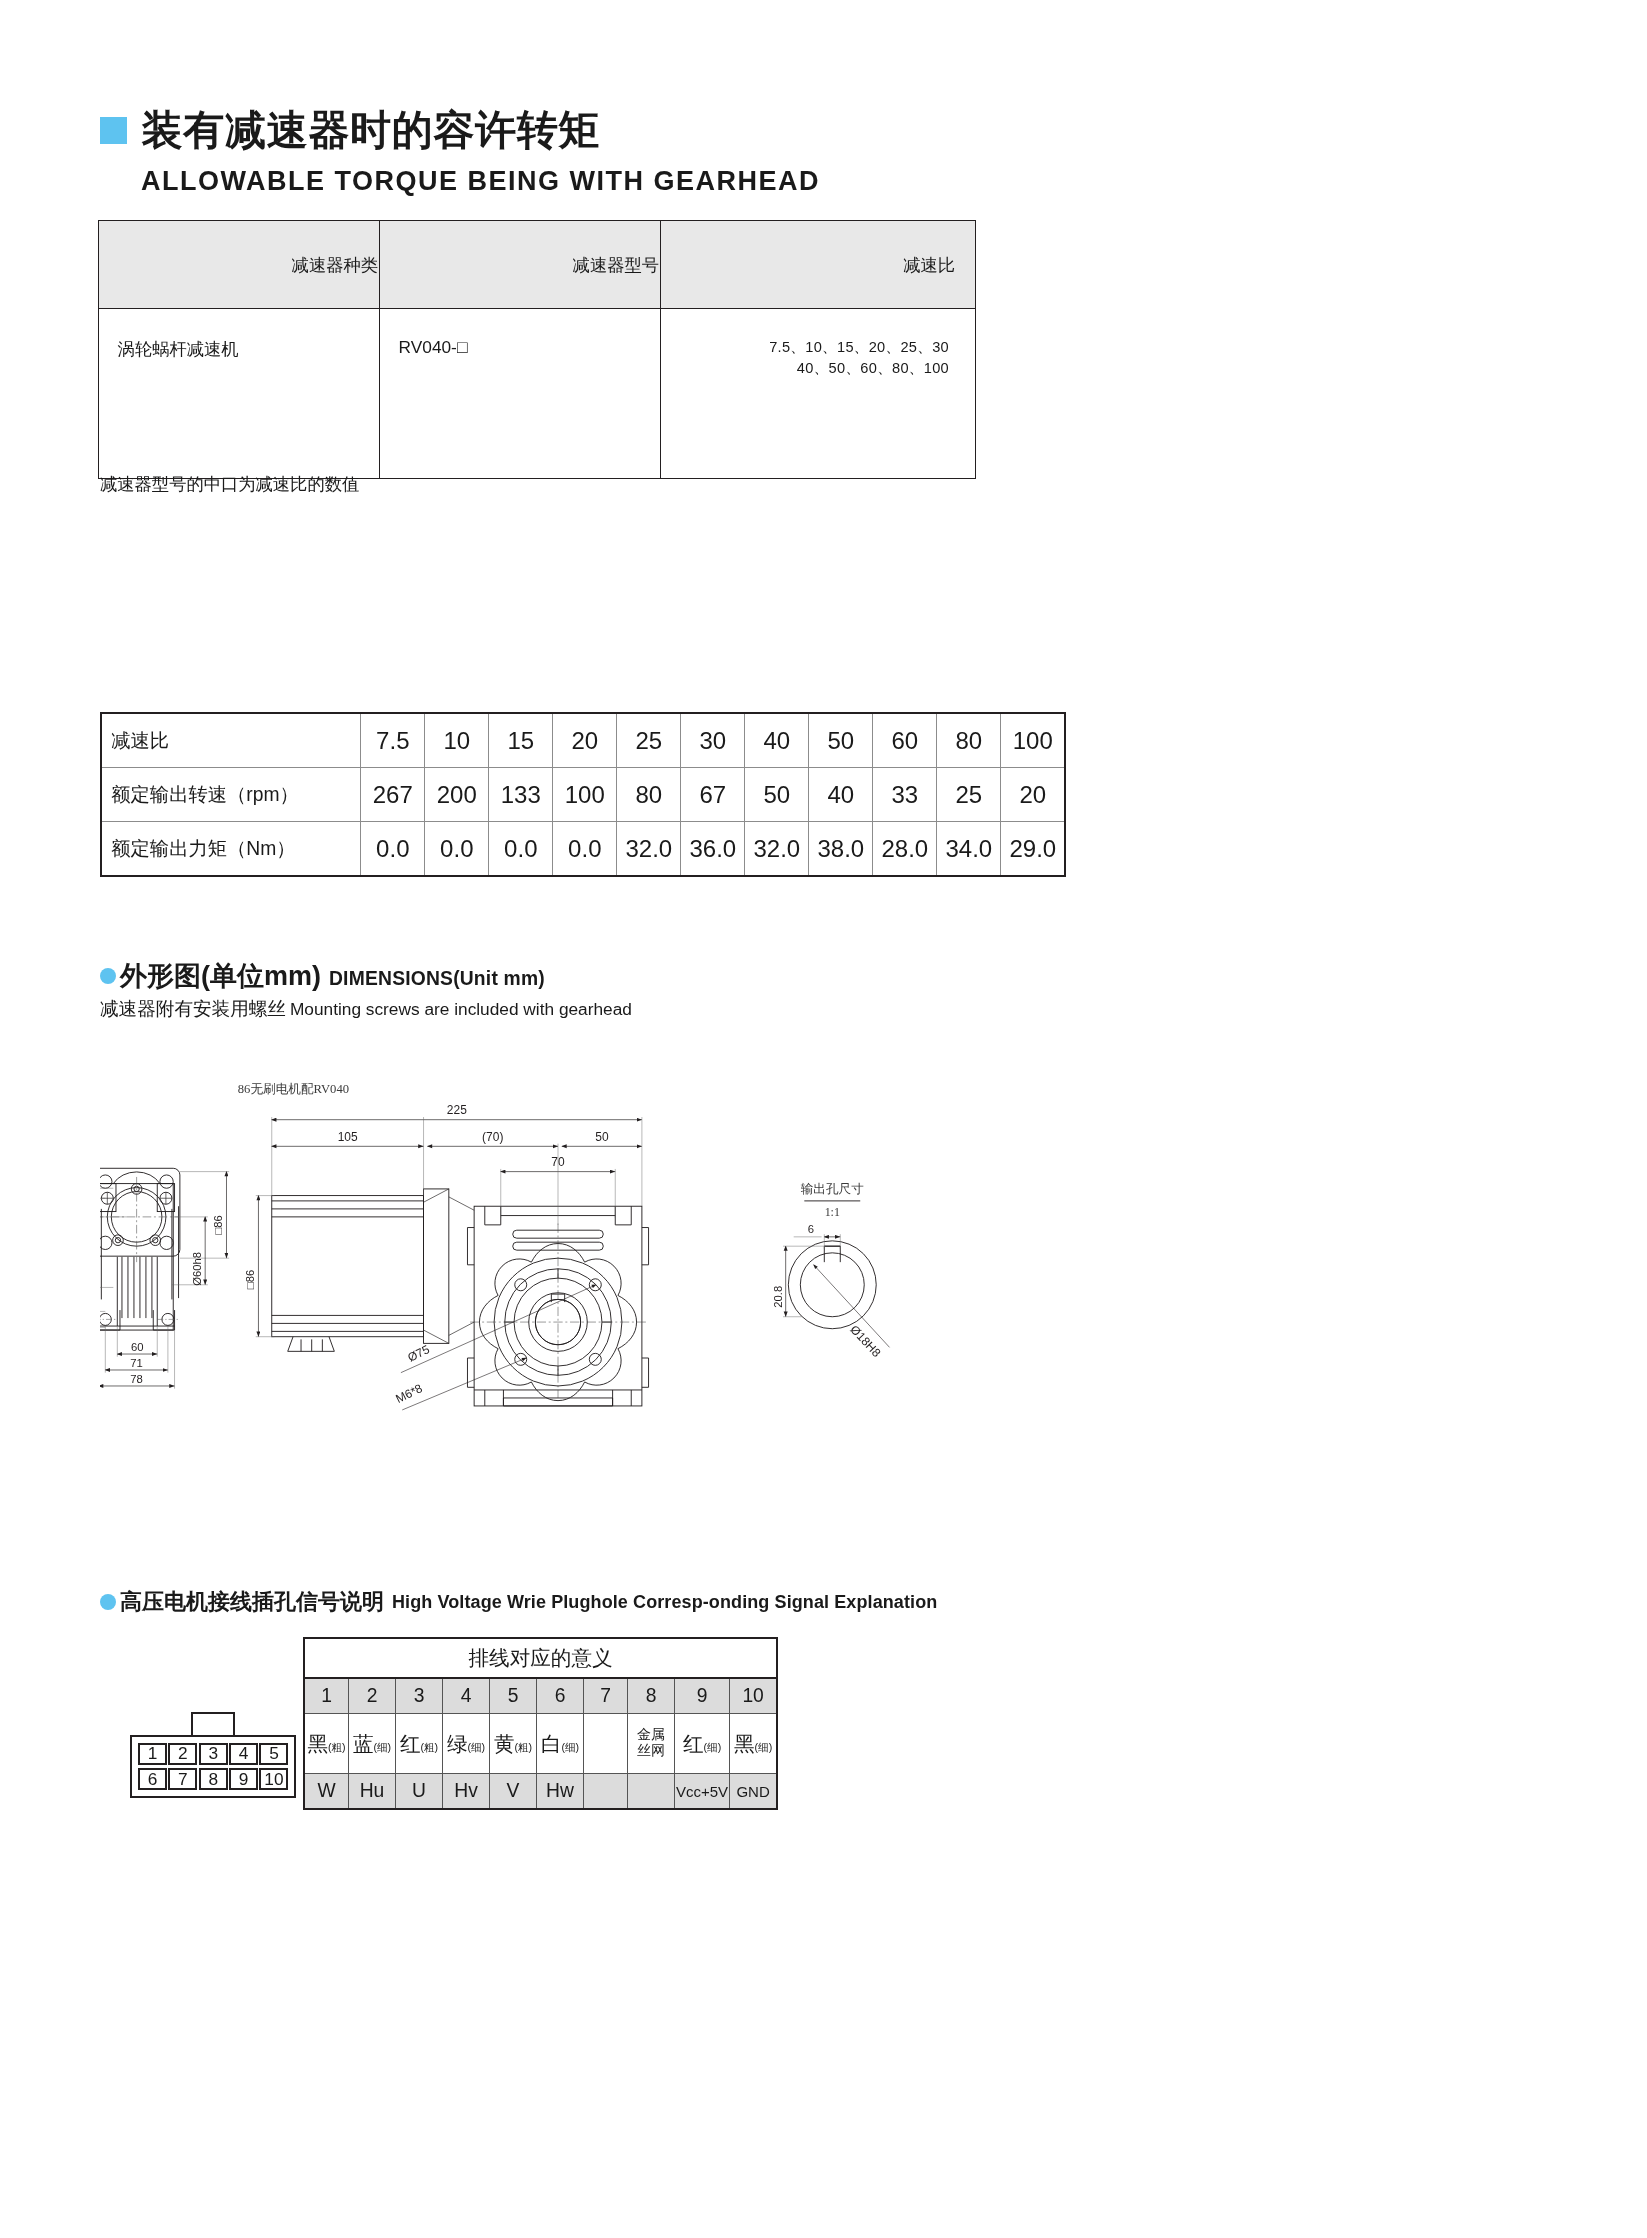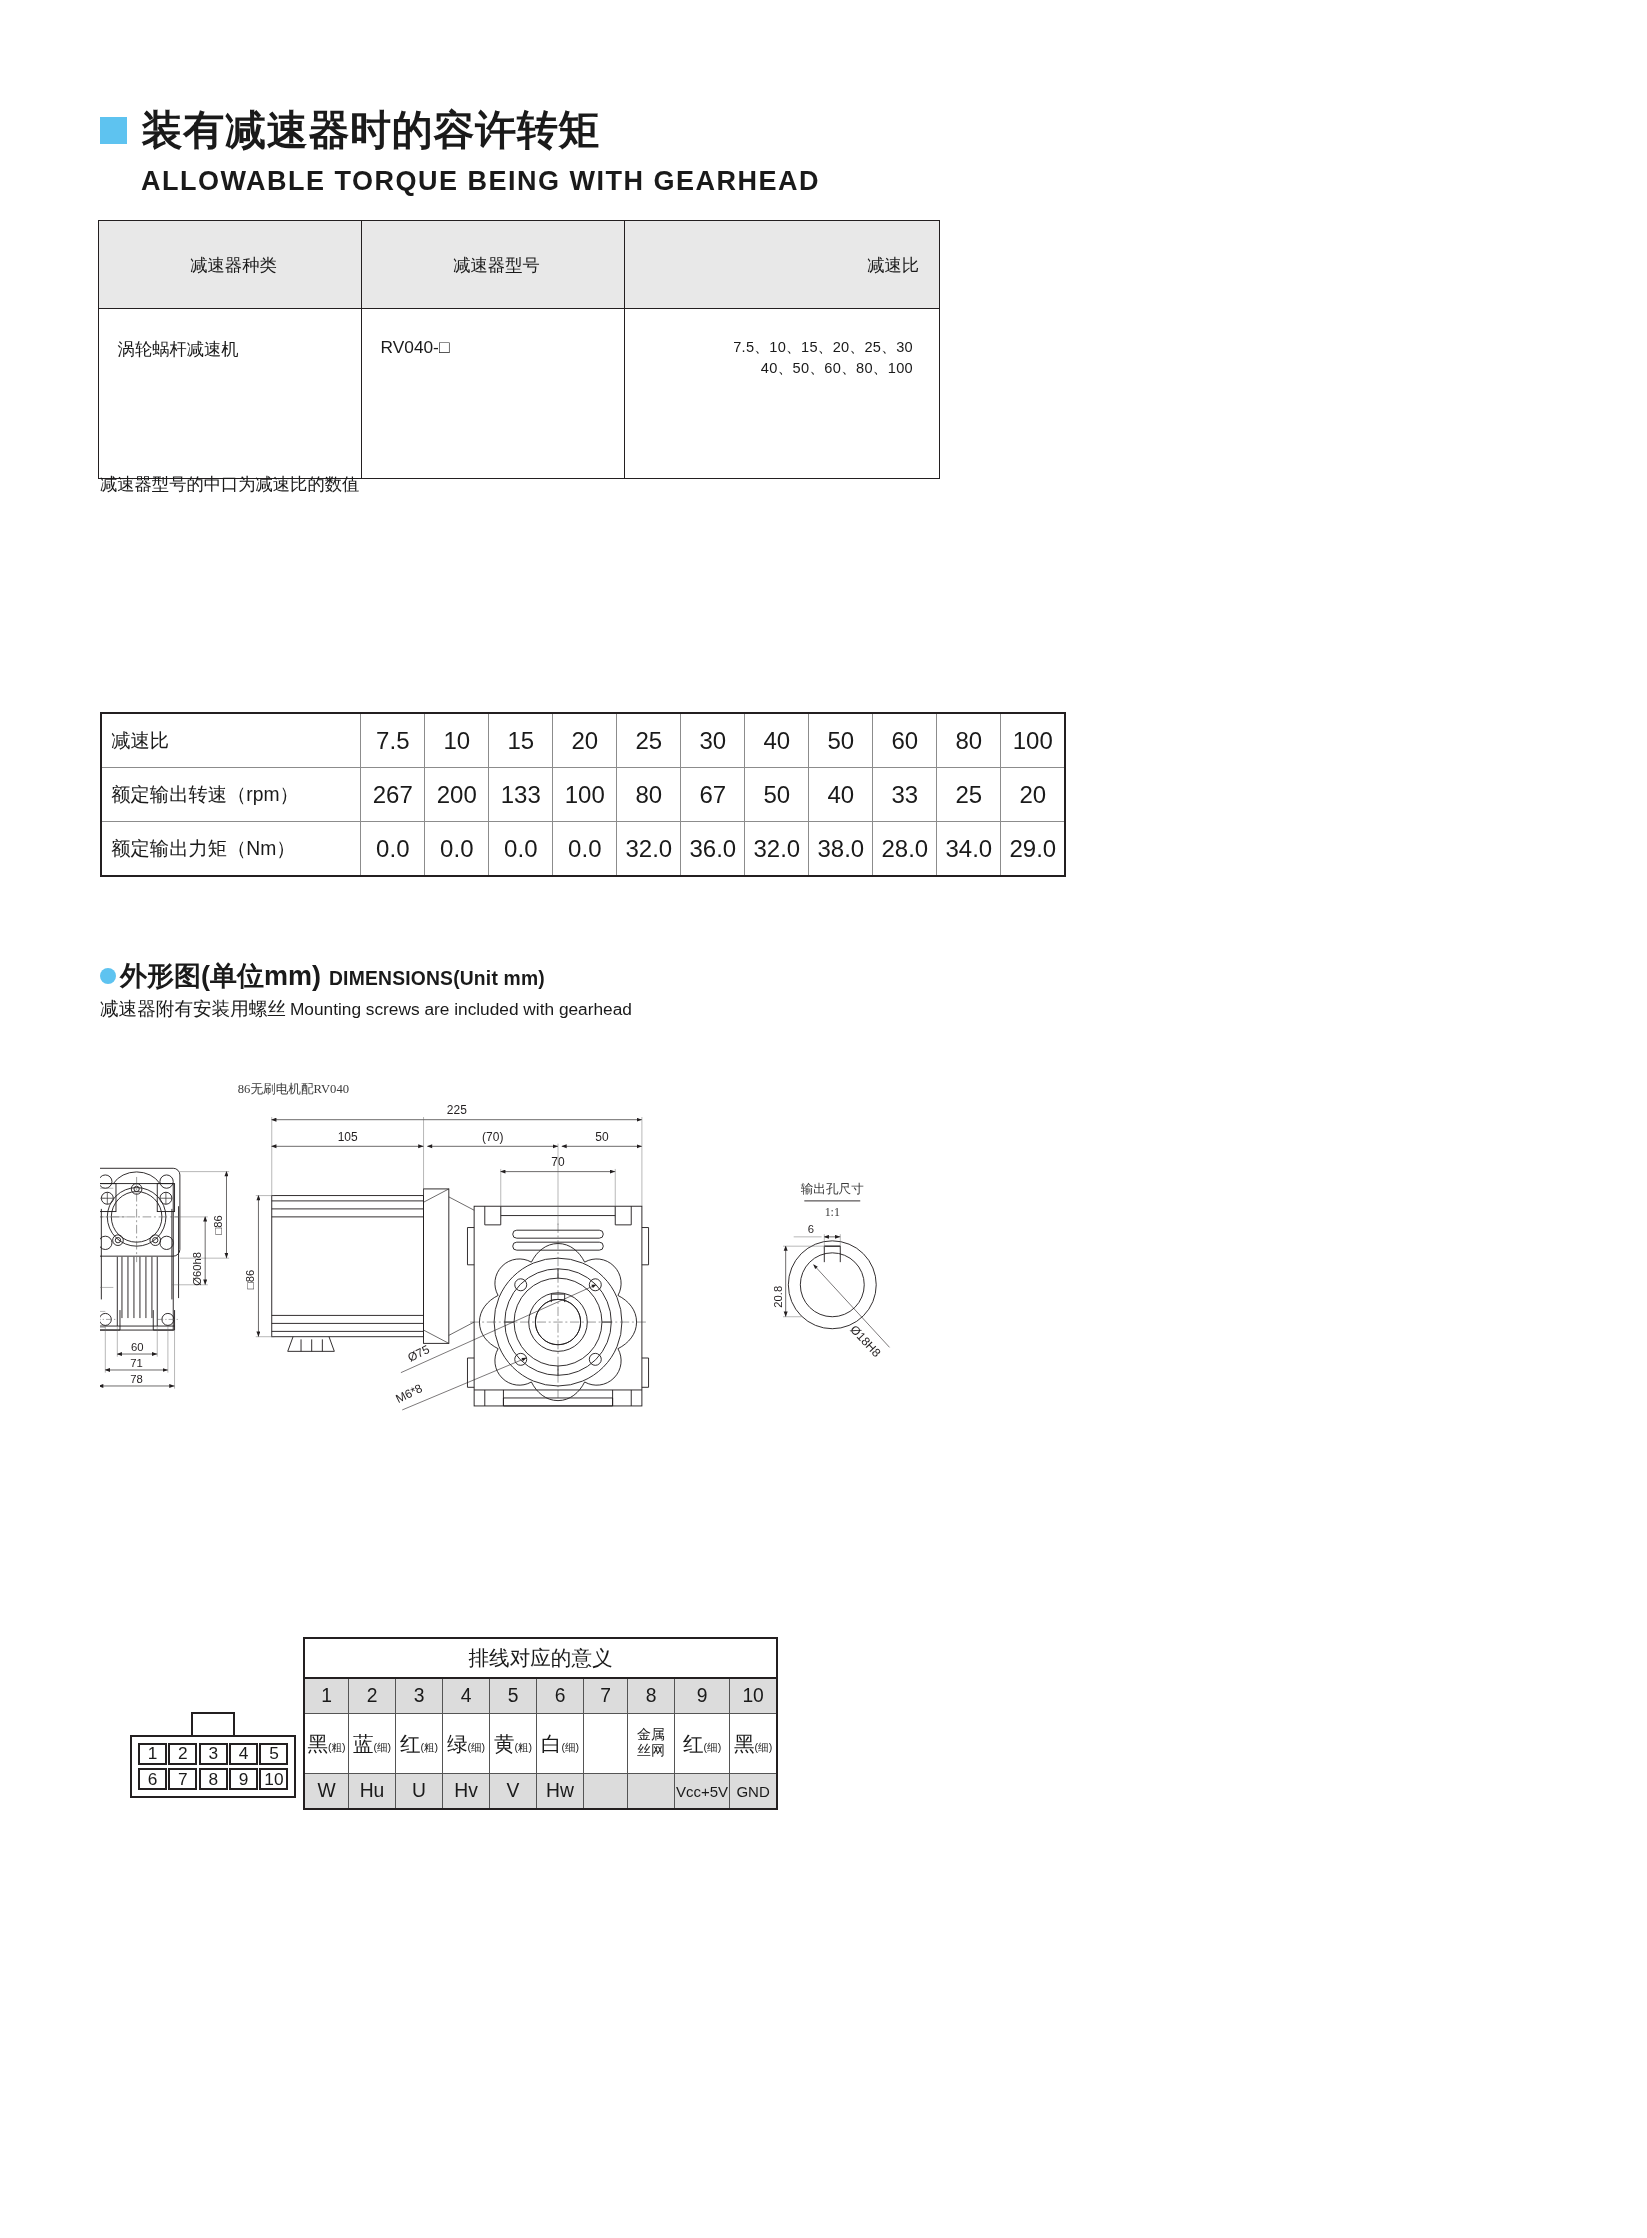--- a/index.html
+++ b/index.html
@@ -33,21 +33,21 @@
   
   .tbl1 {
     position: absolute; left: 98px; top: 220px;
     width: 799px; border-collapse: collapse;
     table-layout: fixed;
   }
   .tbl1 td { border: 1.3px solid #231f20; font-size: 17.3px; }
   .tbl1 .hd {
     background: #e8e8e8; height: 85px; vertical-align: middle;
   }
-  .tbl1 .hd-l { padding-left: 8px; text-align: center; }
+  .tbl1 .hd-l { padding-left: 26px; text-align: right; }
   .tbl1 .hd-r { padding-right: 20px; text-align: right; }
   .tbl1 .bd { height: 140px; vertical-align: top; padding-top: 28px; }
   .tbl1 .bd-l { padding-left: 18.6px; text-align: left; }
   .tbl1 .ratios {
     text-align: right; padding-right: 26px;
     font-size: 14.6px; line-height: 1.45; letter-spacing: 0.3px;
   }
   .note-under-tbl1 {
     position: absolute; left: 100px; top: 472px;
     font-size: 17.3px;
@@ -480,20 +480,25 @@
           <text transform="translate(1024,348) rotate(-90)" text-anchor="middle" font-family="'Liberation Sans',sans-serif" font-size="17" fill="#231f20" stroke="none">20.8</text>
 
           <path d="M1072,300 L1186,424" stroke-width="0.9" marker-start="url(#arS)"></path>
           <text transform="translate(1126,398) rotate(47)" font-family="'Liberation Sans',sans-serif" font-size="18" fill="#231f20" stroke="none">Ø18H8</text>
         </g>
 
       </g>
     </svg>
   </div>
 
+  <div class="wire-head">
+    <span class="dot-blue" style="background: rgb(94, 195, 240);"></span>
+    <span class="wire-cn">高压电机接线插孔信号说明</span>
+    <span class="wire-en">High Voltage Wrie Plughole Corresp-onding Signal Explanation</span>
+  </div>
 
   <div class="connector">
     <div class="conn-tab"></div>
     <div class="conn-body">
       <div class="conn-row">
         <div class="conn-cell">1</div>
         <div class="conn-cell">2</div>
         <div class="conn-cell">3</div>
         <div class="conn-cell">4</div>
         <div class="conn-cell">5</div>

